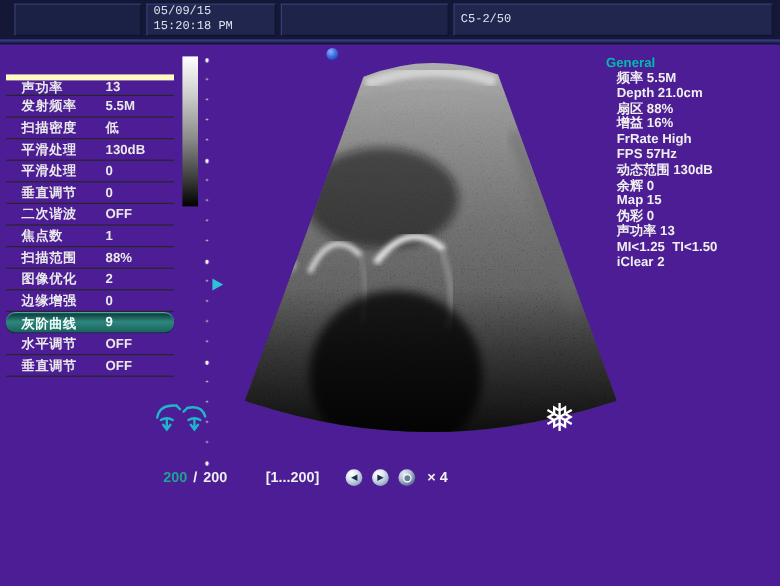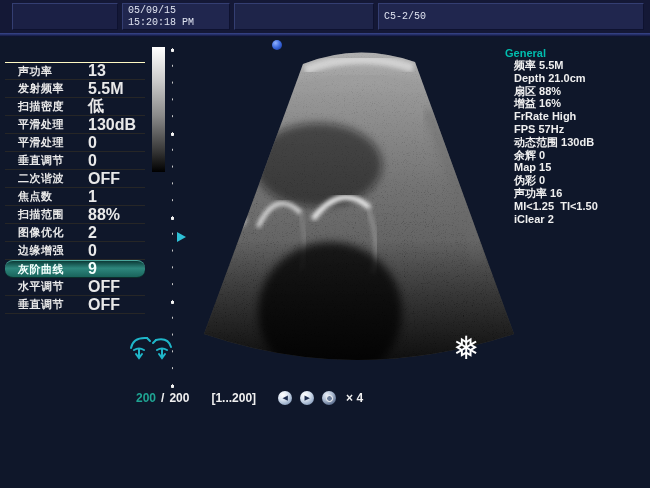--- a/index.html
+++ b/index.html
@@ -1,39 +1,39 @@
 <!DOCTYPE html>
 <html><head>
 <meta charset="utf-8">
 <style>
   html,body{margin:0;padding:0;background:#000;}
-  #screen{position:relative;width:650px;height:488px;background:#0f172a;overflow:hidden;
+  #screen{position:relative;width:650px;height:488px;background:#4c1d95;overflow:hidden;
           font-family:"Liberation Sans","DejaVu Sans",sans-serif;}
   #image-layer{position:absolute;left:0;top:0;z-index:0;}
 
   
   #topbar{position:absolute;left:0;top:0;width:650px;height:33px;background:#141836;z-index:2;}
   #topbar-bevel{position:absolute;left:0;top:33px;width:650px;height:4px;z-index:2;
     background:linear-gradient(180deg,#3a478d 0%,#222c63 45%,#0a0d22 100%);}
   .tb-box{position:absolute;top:3px;height:27px;background:#20264e;
     border:1px solid #343e72;border-bottom-color:#0e1230;border-right-color:#0e1230;
     box-sizing:border-box;color:#dfe3f0;font-family:"Liberation Mono","DejaVu Sans Mono",monospace;
     font-size:10px;line-height:12px;padding:1px 5px;}
   .tb-b0{left:12px;width:106px;background:#1b2045;}
   .tb-b1{left:122px;width:108px;}
   .tb-b2{left:234px;width:140px;background:#1e2449;}
   .tb-b3{left:378px;width:266px;display:flex;align-items:center;}
 
   
   #param-list{position:absolute;left:5px;top:62px;width:140px;z-index:1;}
   .prow{position:relative;height:18px;display:flex;align-items:center;
         border-bottom:1px solid #262626;box-sizing:border-box;}
-  .prow:first-child{border-top:1px solid #fef9c3;}
+  .prow:first-child{border-top:5px solid #fef9c3;}
   .plabel{position:absolute;left:13px;font-size:11px;font-weight:700;color:#e9e9e9;letter-spacing:.5px;}
-  .pvalue{position:absolute;left:83px;font-size:16px;font-weight:700;color:#e9e9e9;}
+  .pvalue{position:absolute;left:83px;font-size:11px;font-weight:700;color:#e9e9e9;}
   .prow.highlight{background:linear-gradient(180deg,#0b3a37 0%,#2e877d 45%,#19635b 100%);
         border-top:1px solid #4aa79c;border-bottom:1px solid #0c2e2b;border-radius:8px;}
   .prow.highlight .plabel,.prow.highlight .pvalue{color:#f4fffd;}
 
   
   #graybar{position:absolute;left:152px;top:47px;width:13px;height:125px;z-index:1;
     background:linear-gradient(180deg,#ffffff 0%,#cfcfcf 25%,#8a8a8a 55%,#3a3a3a 82%,#000 100%);}
   #depth-scale{position:absolute;left:169px;top:48px;width:7px;height:341px;z-index:1;
     background-image:
       radial-gradient(circle 2.4px at 3.5px 2.4px,#f2f2f2 60%,rgba(0,0,0,0) 70%),
@@ -50,21 +50,21 @@
 
   
   #freeze-icon{position:absolute;left:453px;top:331px;font-size:32px;line-height:34px;
     color:#ffffff;z-index:1;font-family:"DejaVu Sans",sans-serif;}
 
   
   #cine-bar{position:absolute;left:136px;top:389px;height:18px;display:flex;
     align-items:center;z-index:1;font-size:12px;font-weight:700;color:#f0f0f0;}
   #cine-current{color:#1fa493;}
   #cine-sep{margin:0 5px;}
-  #cine-range{margin-left:22px;}
+  #cine-range{margin-left:32px;}
   #cine-buttons{display:flex;margin-left:22px;gap:8px;}
   .cine-btn{width:14px;height:14px;border-radius:50%;border:0;padding:0;cursor:pointer;
     display:flex;align-items:center;justify-content:center;
     background:radial-gradient(circle at 35% 28%,#ffffff 0%,#dde6f2 35%,#9fb2cc 68%,#5f7394 100%);
     color:#1c2b4d;font-size:7px;line-height:7px;font-family:"DejaVu Sans",sans-serif;}
   .cine-btn.stop{background:radial-gradient(circle at 35% 28%,#e8eef6 0%,#aebdd2 40%,#5f7190 75%,#31415e 100%);}
   .stop-ring{display:block;width:5px;height:5px;border:1.5px solid #ffffff;border-radius:50%;
     box-sizing:content-box;background:#6b7d99;}
   #cine-speed{margin-left:10px;}
 </style>
@@ -218,21 +218,21 @@
     <div class="irow">频率 5.5M</div>
     <div class="irow">Depth 21.0cm</div>
     <div class="irow">扇区 88%</div>
     <div class="irow">增益 16%</div>
     <div class="irow">FrRate High</div>
     <div class="irow">FPS 57Hz</div>
     <div class="irow">动态范围 130dB</div>
     <div class="irow">余辉 0</div>
     <div class="irow">Map 15</div>
     <div class="irow">伪彩 0</div>
-    <div class="irow">声功率 16</div>
+    <div class="irow">声功率 13</div>
     <div class="irow">MI&lt;1.25  TI&lt;1.50</div>
     <div class="irow">iClear 2</div>
   </section>
 
   <div id="freeze-icon">❅</div>
 
   <div id="cine-bar">
     <span id="cine-current">200</span>
     <span id="cine-sep">/</span>
     <span id="cine-total">200</span>

